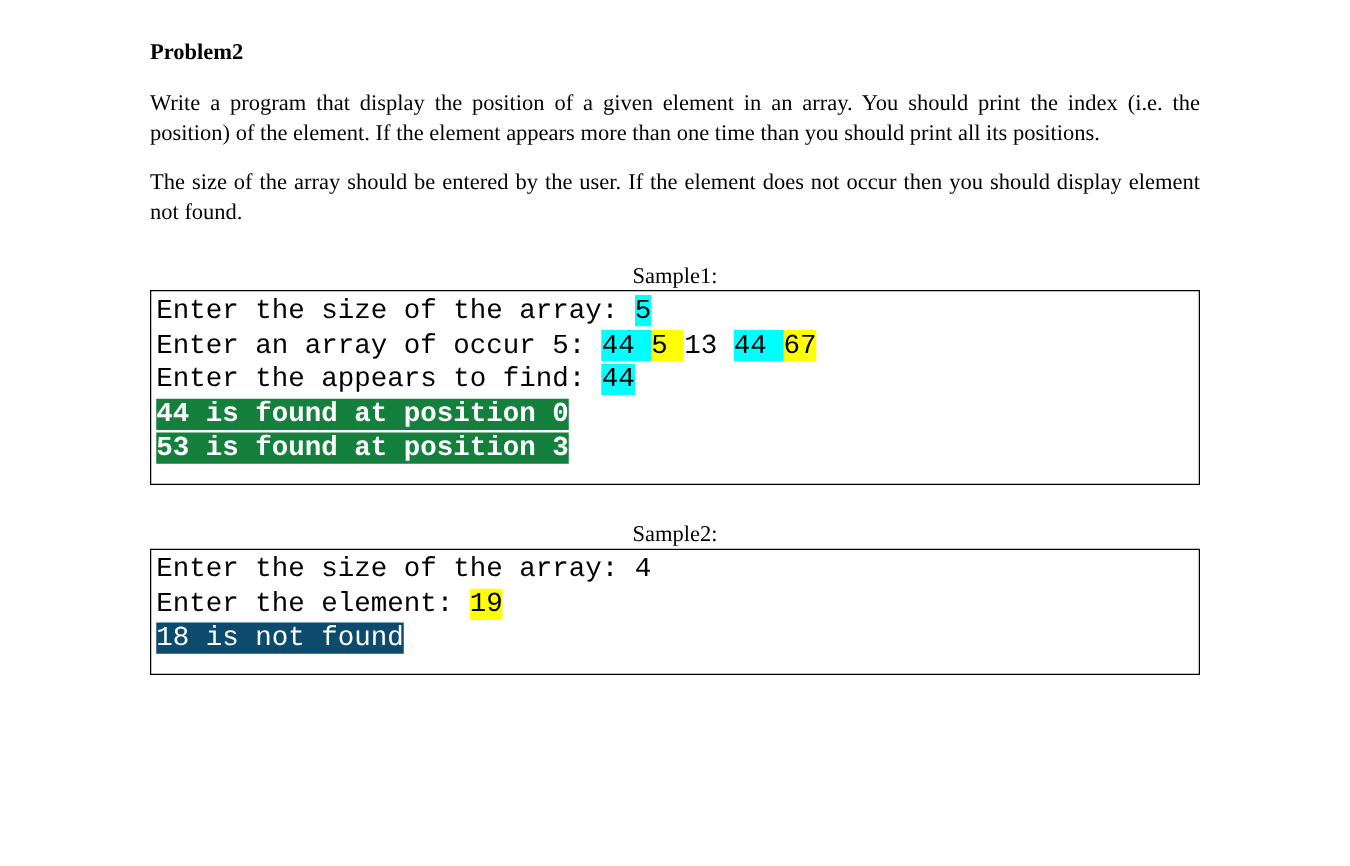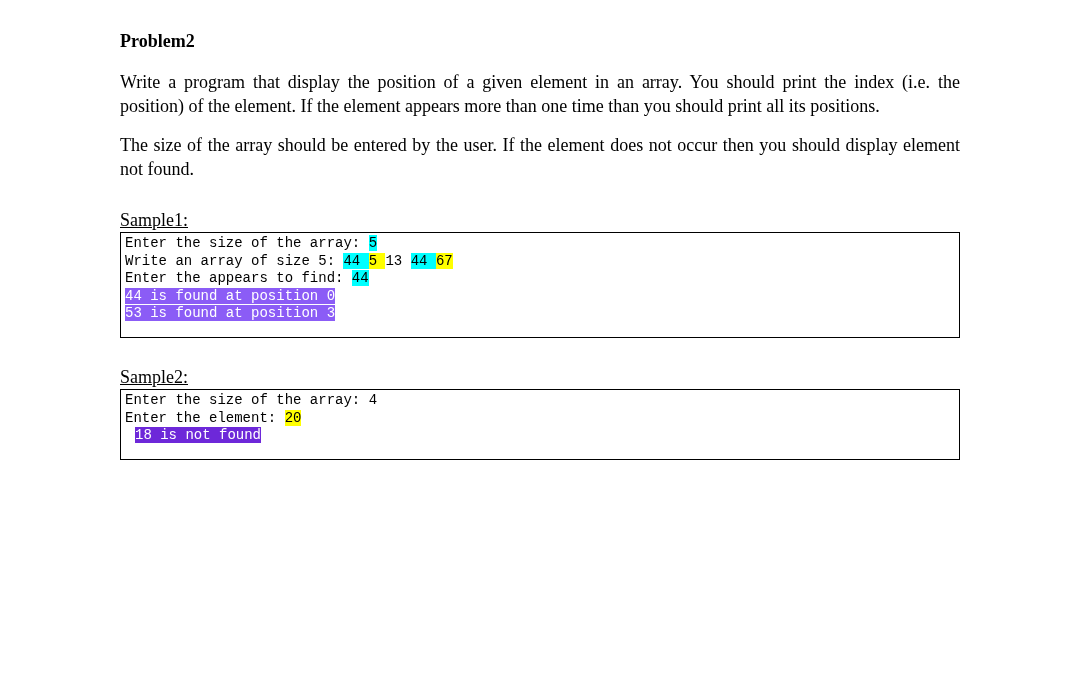--- a/index.html
+++ b/index.html
@@ -14,51 +14,51 @@
   .heading {
     font-weight: bold;
     margin-bottom: 18px;
   }
   .para {
     text-align: justify;
     margin-bottom: 16px;
   }
   .sample-label {
     margin-top: 28px;
-    text-decoration: underline;
+    text-align: center;
   }
   .sample-box {
     border: 1px solid #000;
     padding: 2px 4px 14px 4px;
     font-family: "Courier New", Courier, monospace;
-    font-size: 14px;
+    font-size: 22px;
     line-height: 1.25;
   }
   .hl-cyan   { background: #00ffff; }
   .hl-yellow { background: #ffff00; }
-  .hl-magenta{ background: #8b5cf6; color: #fff; }
-  .hl-magenta-dark { background: #6d28d9; color: #fff; margin-left: 10px; }
+  .hl-magenta{ background: #15803d; color: #fff; font-weight: bold; }
+  .hl-magenta-dark { background: #0c4a6e; color: #fff; }
   .mono-line { white-space: pre; }
 </style>
 </head>
 <body>
 
 <div class="heading">Problem2</div>
 
 <div class="para">Write a program that display the position of a given element in an array. You should print the index (i.e. the position) of the element. If the element appears more than one time than you should print all its positions.</div>
 
 <div class="para">The size of the array should be entered by the user. If the element does not occur then you should display element not found.</div>
 
 <div class="sample-label">Sample1:</div>
 <div class="sample-box">
   <div class="mono-line"><span>Enter the size of the array: </span><span class="hl-cyan">5</span></div>
-  <div class="mono-line"><span>Write an array of size 5: </span><span class="hl-cyan">44 </span><span class="hl-yellow">5 </span><span>13 </span><span class="hl-cyan">44 </span><span class="hl-yellow">67</span></div>
+  <div class="mono-line"><span>Enter an array of occur 5: </span><span class="hl-cyan">44 </span><span class="hl-yellow">5 </span><span>13 </span><span class="hl-cyan">44 </span><span class="hl-yellow">67</span></div>
   <div class="mono-line"><span>Enter the appears to find: </span><span class="hl-cyan">44</span></div>
   <div class="mono-line"><span class="hl-magenta">44 is found at position 0</span></div>
   <div class="mono-line"><span class="hl-magenta">53 is found at position 3</span></div>
 </div>
 
 <div class="sample-label">Sample2:</div>
 <div class="sample-box">
   <div class="mono-line"><span>Enter the size of the array: </span><span>4</span></div>
-  <div class="mono-line"><span>Enter the element: </span><span class="hl-yellow">20</span></div>
+  <div class="mono-line"><span>Enter the element: </span><span class="hl-yellow">19</span></div>
   <div class="mono-line"><span class="hl-magenta-dark">18 is not found</span></div>
 </div>
 
 </body></html>

